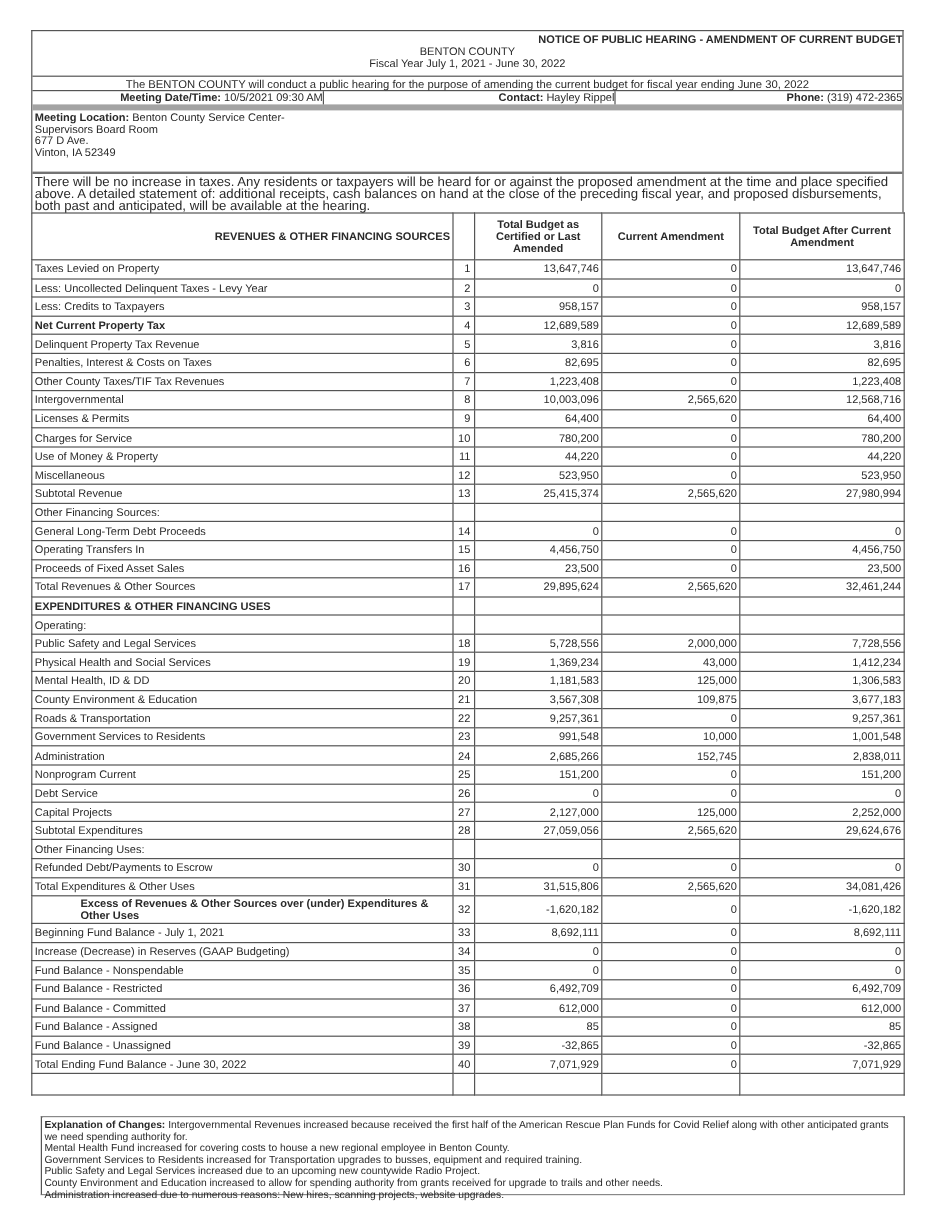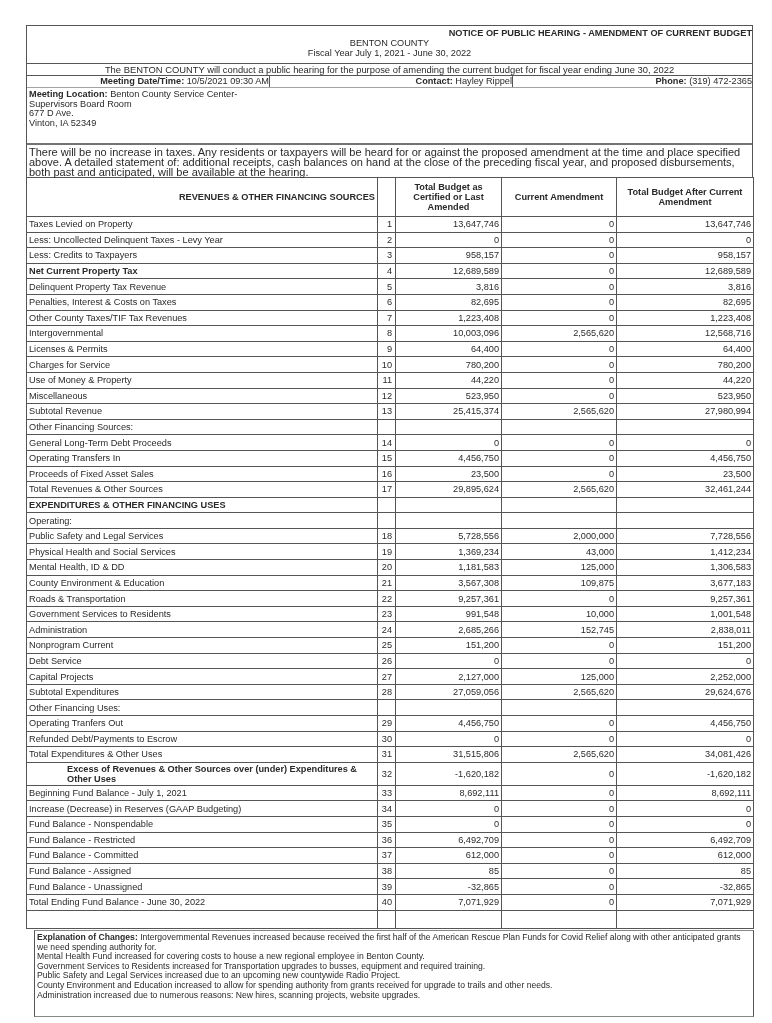--- a/index.html
+++ b/index.html
@@ -9,33 +9,33 @@
   .box { border: 1px solid #555; border-bottom: none; }
   .title-block { text-align: center; font-size: 9.2px; line-height: 10px; padding: 2px 0 1px 0; height: 37px; }
   .title-block .t1 { font-weight: bold; text-align: right; }
   .hearing-line { text-align: center; font-size: 9.4px; height: 12px; line-height: 11px; border-top: 1px solid #555; }
   .meta-row { display: flex; height: 12px; line-height: 11px; font-size: 9.2px; border-top: 1px solid #555; }
   .meta-row > div { text-align: right; }
   .meta-row .m1 { width: 243px; border-right: 1px solid #555; }
   .meta-row .m2 { width: 243px; border-right: 1px solid #555; }
   .meta-row .m3 { flex: 1; }
   .lbl { font-weight: bold; }
-  .location { font-size: 9.2px; line-height: 9.5px; padding: 2px 2px 2px 2px; height: 56px; border-top: 1px solid #a3a3a3; }
+  .location { font-size: 9.2px; line-height: 9.5px; padding: 2px 2px 2px 2px; height: 56px; border-top: 5px solid #a3a3a3; }
   .notice { font-size: 11px; line-height: 10px; padding: 2px 2px 0 2px; height: 34px; border-top: 2px solid #737373; }
   table.budget { border-collapse: collapse; width: 727px; table-layout: fixed; font-size: 9.2px; }
   table.budget td { border: 1px solid #555; height: 15.6px; padding: 0 2px; white-space: nowrap; overflow: hidden; line-height: 14px; }
   table.budget td.num { text-align: right; }
   table.budget td.ln { text-align: right; padding-right: 3px; }
   table.budget tr.head td { height: 39px; font-weight: bold; font-size: 9.2px; line-height: 10px; text-align: center; white-space: normal; }
   table.budget tr.head td.first { text-align: right; padding-left: 8px; }
   table.budget tr.bold td.desc { font-weight: bold; }
   table.budget tr.tall td { height: 23px; line-height: 10px; }
   table.budget tr.tall td.desc { white-space: normal; font-weight: bold; padding-left: 40px; }
   table.budget tr.blank td { height: 18px; }
-  .explain { position: absolute; left: 34px; top: 930px; width: 720px; height: 87px; border-left: 1px solid #555; border-top: 1px solid #888; border-right: 1px solid #555; border-bottom: 1px solid #888; font-size: 8.6px; line-height: 9.6px; padding: 2px 2px 0 2px; color: #2a2a2a; }
+  .explain { position: absolute; left: 34px; top: 930px; width: 720px; height: 66px; border-left: 1px solid #555; border-top: 1px solid #888; border-right: 1px solid #555; border-bottom: 1px solid #888; font-size: 8.6px; line-height: 9.6px; padding: 2px 2px 0 2px; color: #2a2a2a; }
   .explain .elbl { font-weight: bold; }
 </style>
 </head>
 <body>
 
 <div class="page">
   <div class="box">
     <div class="title-block">
       <div class="t1">NOTICE OF PUBLIC HEARING - AMENDMENT OF CURRENT BUDGET</div>
       <div>BENTON COUNTY</div>
@@ -290,27 +290,20 @@
           <td class="num">29,624,676</td>
         </tr>
         <tr>
           <td class="desc">Other Financing Uses:</td>
           <td class="ln"></td>
           <td class="num"></td>
           <td class="num"></td>
           <td class="num"></td>
         </tr>
         <tr>
-          <td class="desc">Operating Tranfers Out</td>
-          <td class="ln">29</td>
-          <td class="num">4,456,750</td>
-          <td class="num">0</td>
-          <td class="num">4,456,750</td>
-        </tr>
-        <tr>
           <td class="desc">Refunded Debt/Payments to Escrow</td>
           <td class="ln">30</td>
           <td class="num">0</td>
           <td class="num">0</td>
           <td class="num">0</td>
         </tr>
         <tr>
           <td class="desc">Total Expenditures &amp; Other Uses</td>
           <td class="ln">31</td>
           <td class="num">31,515,806</td>

